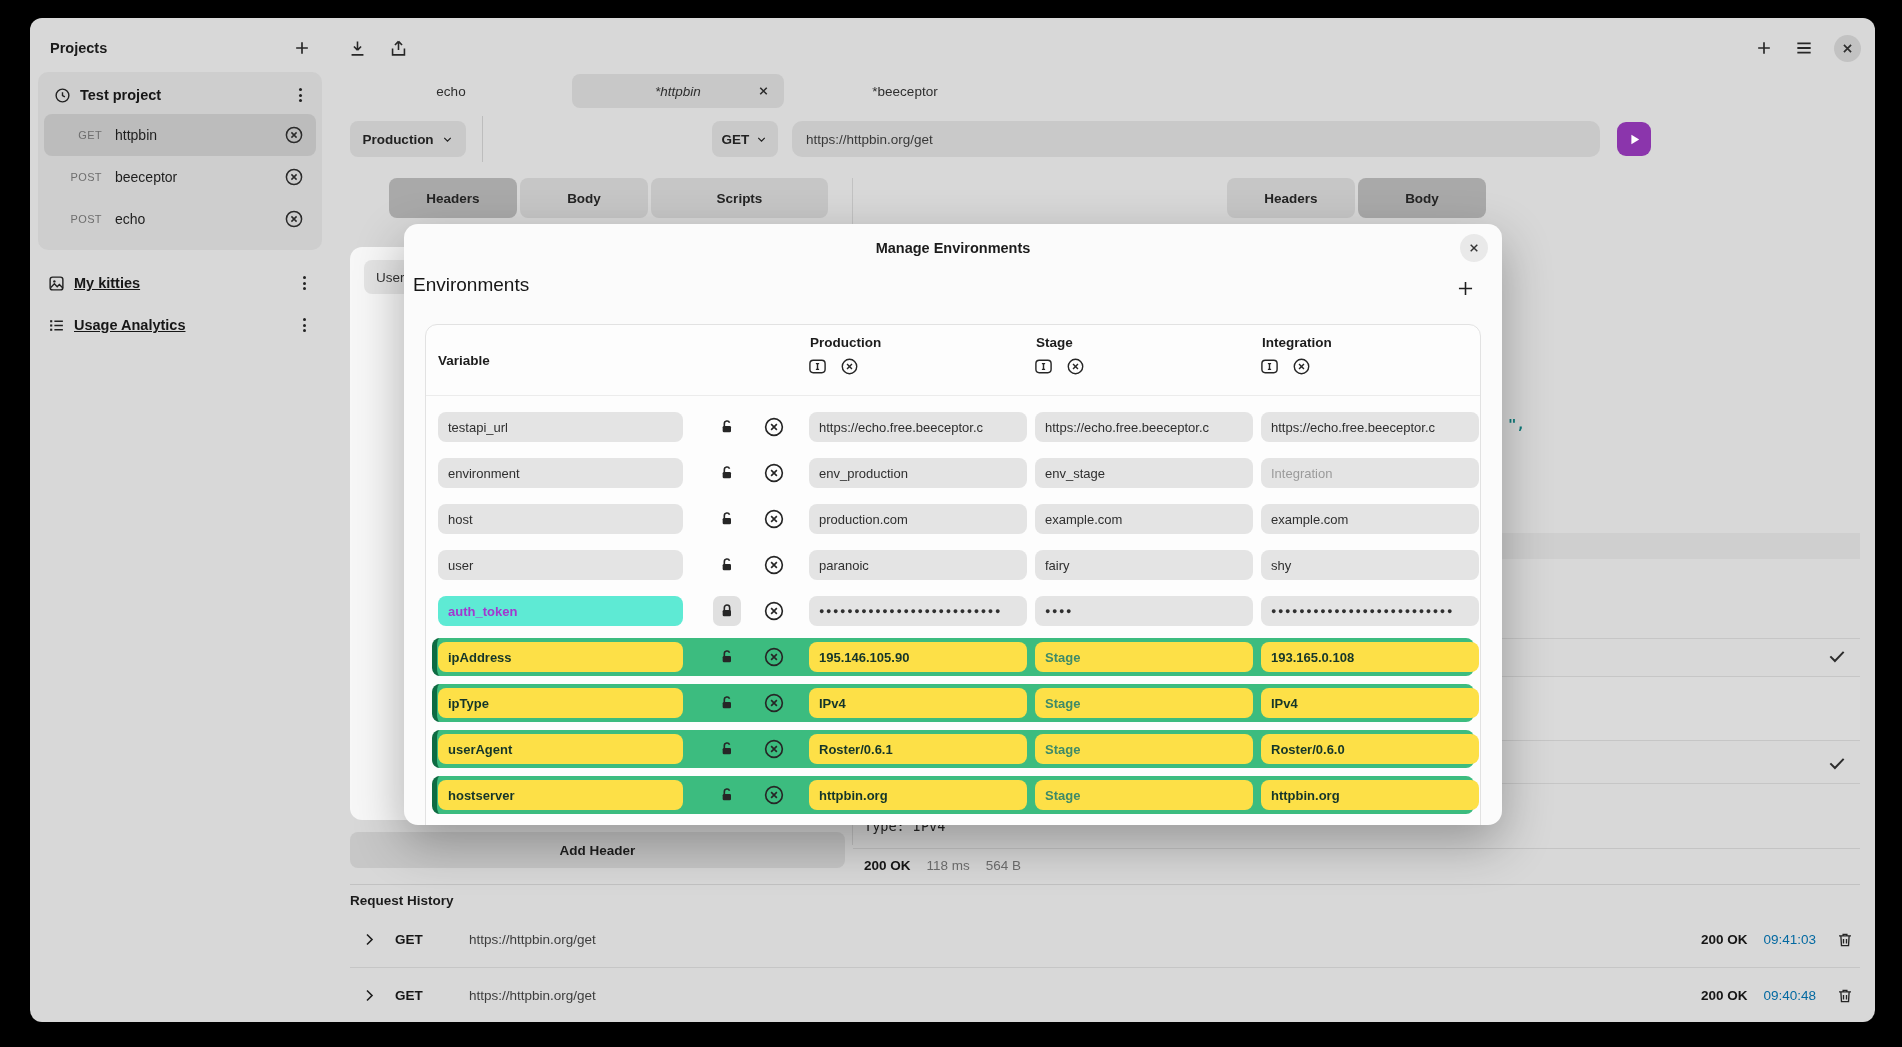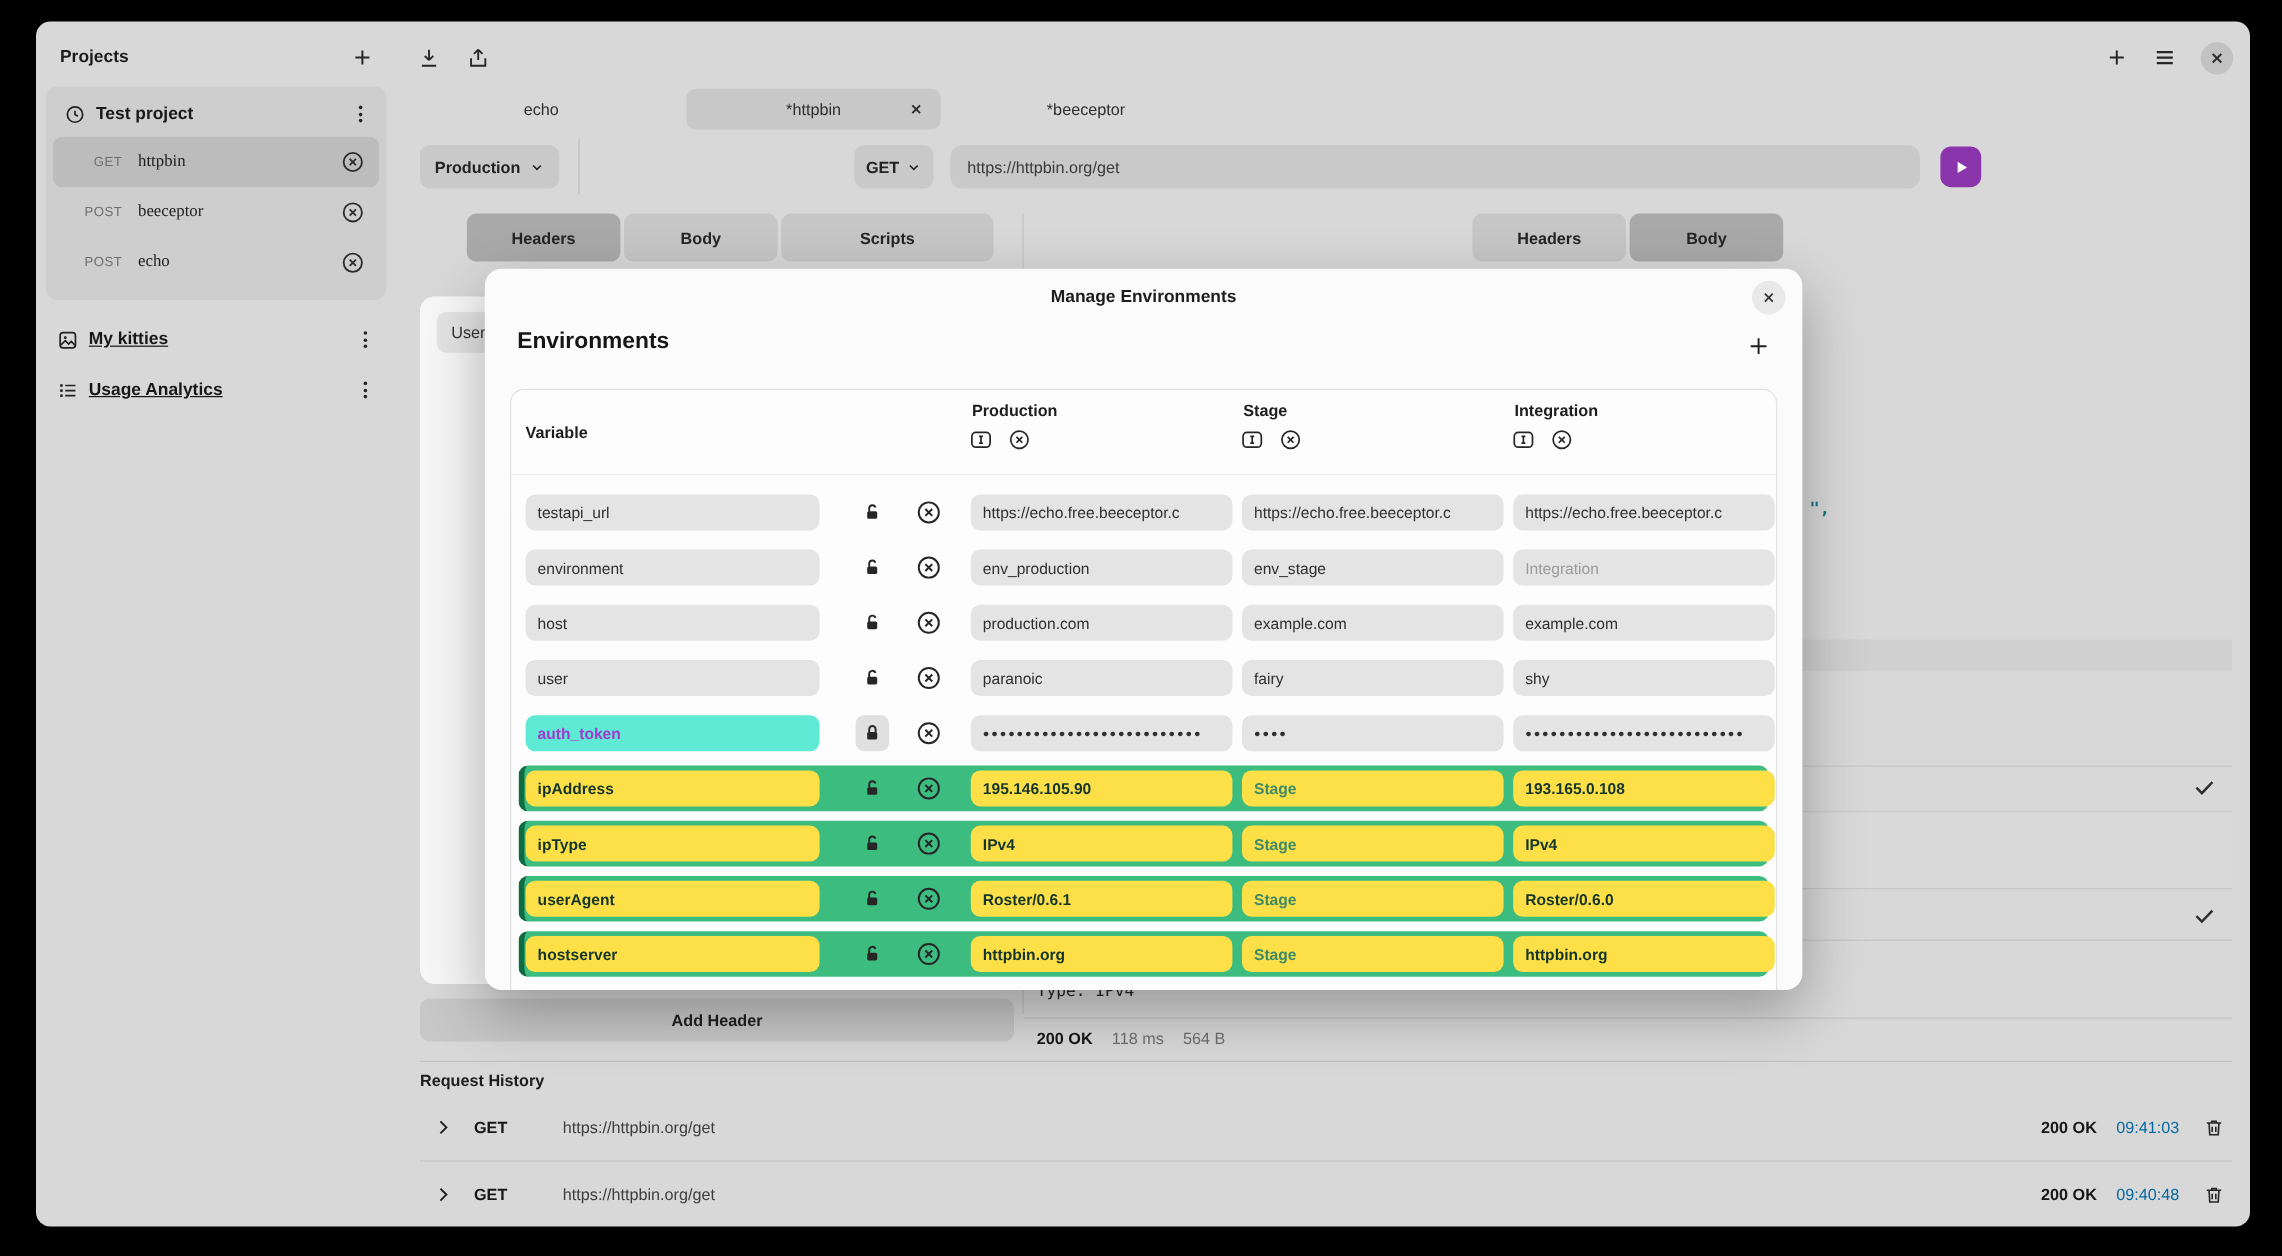--- a/index.html
+++ b/index.html
@@ -15,36 +15,36 @@
   .sb-title{font-weight:bold;font-size:14.5px;color:#1b1b1b;}
   .icon-btn{color:#272727;cursor:pointer;}
   .project-group{margin:2px 8px 0;background:#cecece;border-radius:10px;padding:10px 6px;}
   .pg-head{display:flex;align-items:center;gap:9px;padding:4px 8px 10px 10px;}
   .pg-name{font-weight:bold;font-size:14.5px;flex:1;color:#171717;}
   .kebab{display:flex;flex-direction:column;gap:2.5px;width:16px;align-items:center;padding:2px 0;}
   .kebab i{width:3px;height:3px;border-radius:50%;background:#232323;}
   .req-item{display:flex;align-items:center;height:42px;border-radius:8px;padding-right:12px;}
   .req-item.selected{background:#bcbcbc;}
   .req-method{width:58px;text-align:right;font-size:11px;color:#6e6e6e;letter-spacing:.4px;}
-  .req-name{flex:1;font-size:14px;color:#1e1e1e;margin-left:13px;font-family:Liberation Serif, serif;}
+  .req-name{flex:1;font-size:14px;color:#1e1e1e;margin-left:13px;}
   .xcircle{width:20px;height:20px;color:#2b2b2b;}
   .sb-row{display:flex;align-items:center;gap:9px;margin:24px 18px 0 18px;}
   .sb-row-name{font-weight:bold;font-size:14.5px;flex:1;color:#171717;text-decoration:underline;}
   
   .main{flex:1;position:relative;}
   .toolbar{position:absolute;top:10px;left:0;right:0;height:40px;display:flex;align-items:center;
            padding:0 14px 0 18px;box-sizing:border-box;}
   .tb-left{display:flex;gap:22px;align-items:center;}
   .tb-right{margin-left:auto;display:flex;gap:20px;align-items:center;}
   .win-close{width:27px;height:27px;border-radius:50%;background:#c2c2c2;display:flex;
              align-items:center;justify-content:center;color:#2e2e2e;cursor:pointer;}
   .tabstrip{position:absolute;top:56px;left:36px;display:flex;gap:36px;}
   .tab{width:170px;height:34px;display:flex;align-items:center;justify-content:center;font-size:13.5px;
        color:#2e2e2e;border-radius:8px;position:relative;cursor:pointer;}
-  .tab.active{background:#c8c8c8;width:212px;}
+  .tab.active{background:#c8c8c8;width:212px;font-style:italic;}
   .tab-close{position:absolute;right:14px;top:50%;transform:translateY(-50%);width:13px;display:none;color:#2b2b2b;}
   .tab.active .tab-close{display:block;}
   .request-bar{position:absolute;top:102px;left:0;right:0;height:40px;}
   .env-pill{position:absolute;left:20px;top:1px;height:36px;width:116px;background:#c9c9c9;border-radius:8px;
             display:flex;align-items:center;justify-content:center;gap:7px;font-weight:bold;font-size:13.5px;color:#222;cursor:pointer;}
   .rb-div{position:absolute;left:152px;top:-4px;height:46px;width:1px;background:#bdbdbd;}
   .method-pill{position:absolute;left:382px;top:1px;height:36px;width:66px;background:#c9c9c9;border-radius:8px;
             display:flex;align-items:center;justify-content:center;gap:6px;font-weight:bold;font-size:13.5px;color:#222;cursor:pointer;}
   .url-input{position:absolute;left:462px;top:1px;height:36px;width:808px;background:#c9c9c9;border-radius:10px;
             display:flex;align-items:center;padding:0 14px;box-sizing:border-box;font-size:13.5px;color:#393939;}
@@ -83,21 +83,21 @@
   .h-url{font-size:13.5px;color:#3d3d3d;margin-left:28px;flex:1;}
   .h-status{font-weight:bold;font-size:13.5px;color:#161616;}
   .h-time{color:#0369a1;font-size:13.5px;margin-left:16px;}
   .h-trash{width:18px;margin-left:20px;margin-right:6px;color:#252525;}
   
   .modal{position:absolute;left:404px;top:224px;width:1098px;height:601px;background:#fbfbfb;border-radius:14px;
          box-shadow:0 18px 50px rgba(0,0,0,.30);overflow:hidden;z-index:10;}
   .m-title{position:absolute;top:16px;left:0;right:0;text-align:center;font-weight:bold;font-size:14.5px;color:#1c1c1c;}
   .m-close{position:absolute;right:14px;top:10px;width:28px;height:28px;border-radius:50%;background:#e9e9e9;
            display:flex;align-items:center;justify-content:center;color:#333;cursor:pointer;}
-  .m-heading{position:absolute;left:27px;top:50px;font-weight:bold;font-size:19px;color:#161616;}
+  .m-heading{position:absolute;left:9px;top:50px;font-weight:normal;font-size:19px;color:#161616;}
   .m-plus{position:absolute;right:26px;top:54px;color:#1f1f1f;cursor:pointer;}
   .m-table{position:absolute;left:21px;right:21px;top:100px;height:520px;border:1px solid #e2e2e2;
            border-radius:12px;background:#fdfdfd;overflow:hidden;}
   .m-thead{position:relative;height:70px;border-bottom:1px solid #ececec;}
   .m-var-h{position:absolute;left:12px;top:28px;font-weight:bold;font-size:13.5px;color:#1d1d1d;}
   .env-col{position:absolute;top:10px;width:218px;}
   .env-label{font-weight:bold;font-size:13.5px;margin-left:8px;color:#1d1d1d;}
   .env-icons{display:flex;gap:13px;margin:7px 0 0 6px;color:#262626;}
   .env-icons span{cursor:pointer;}
   .m-tbody{padding-top:8px;}

